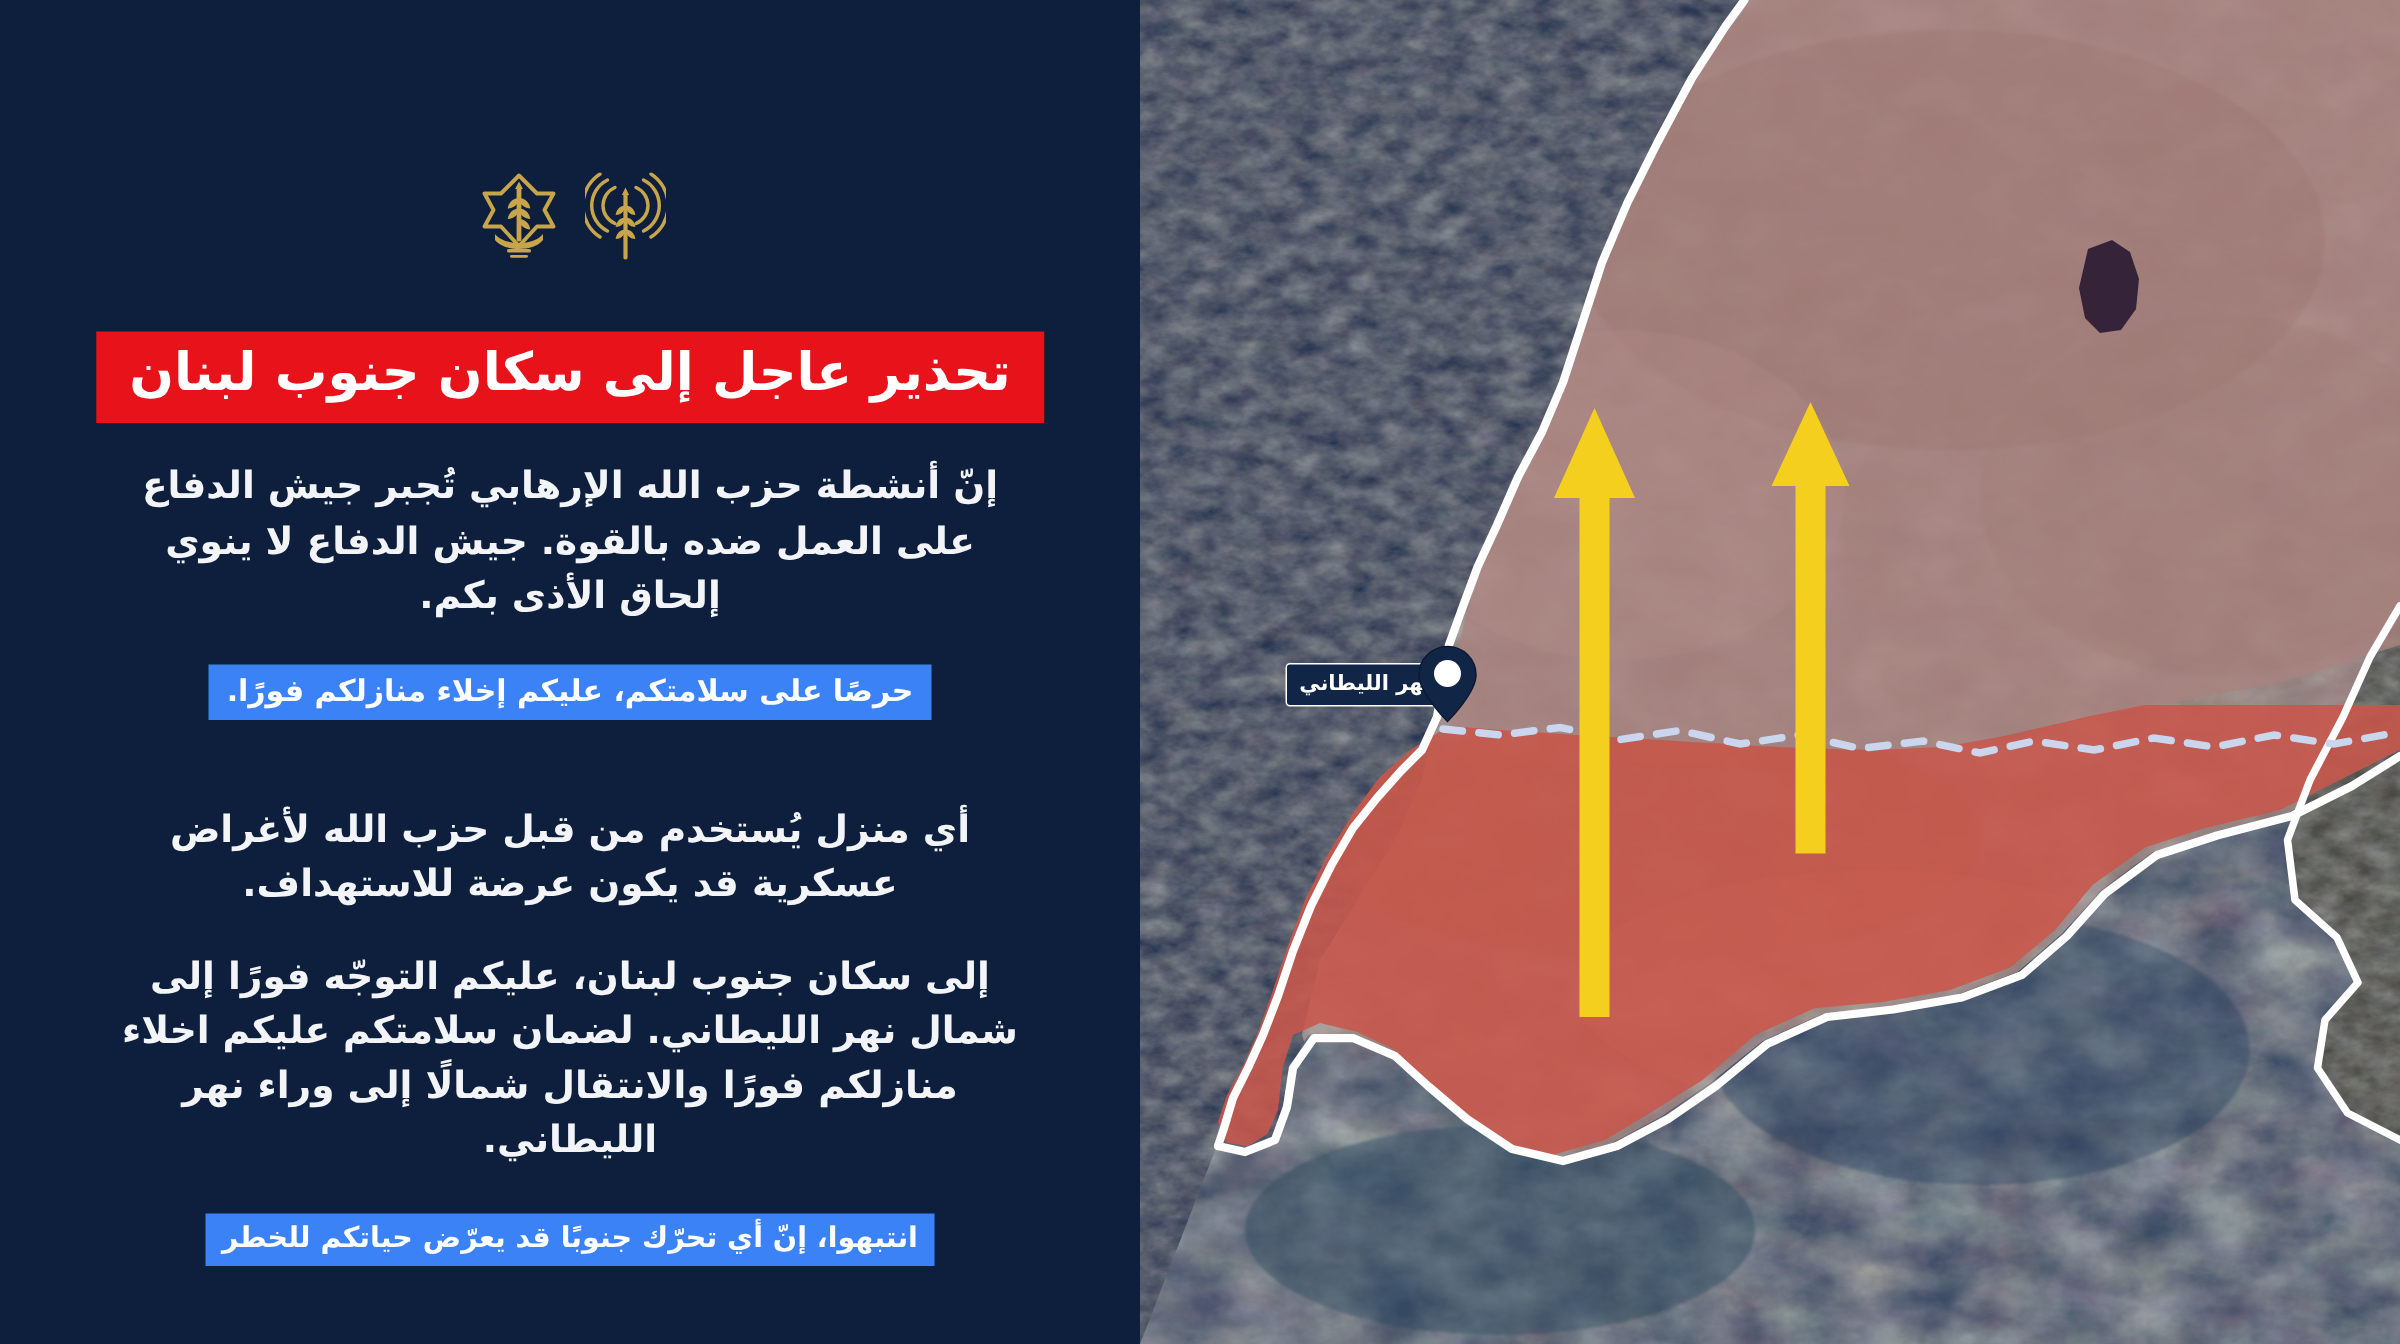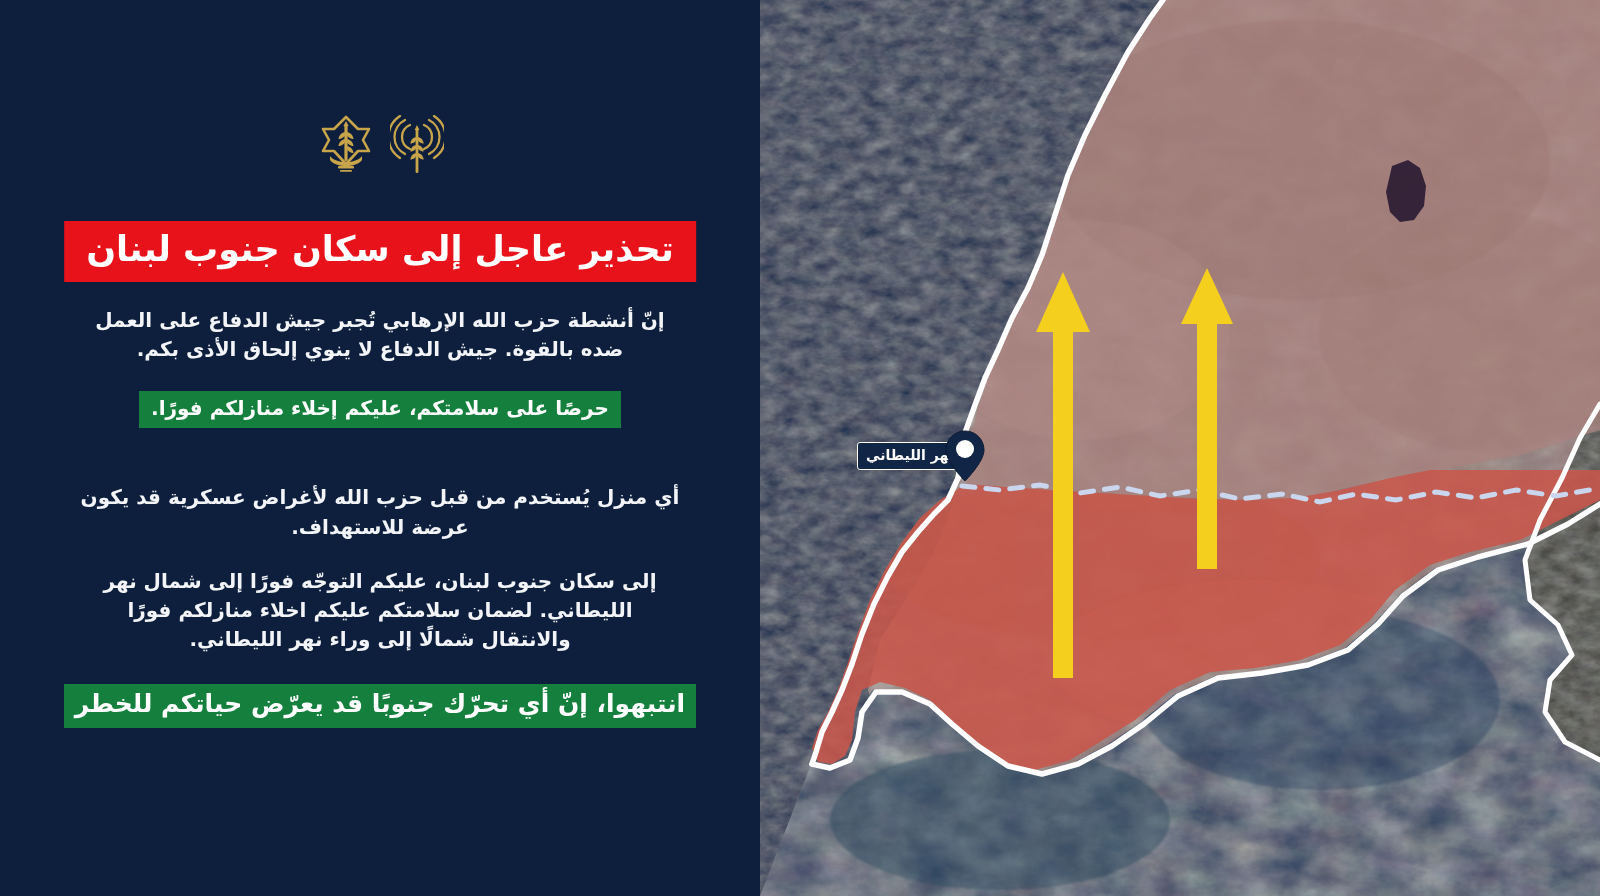--- a/index.html
+++ b/index.html
@@ -71,43 +71,43 @@
   
   #body-blocks {
     position:absolute;
     top:306px;
     left:50%;
     transform:translateX(-50%);
     width:620px;
   }
   .para {
     color:#f2f4f8;
-    font-size:20px;
+    font-size:25px;
     line-height:1.46;
     font-weight:bold;
     text-align:center;
     margin:0 auto;
     max-width:600px;
   }
   .gap-b { height:25px; }
   .gap-c { height:27px; }
   .gap-d { height:30px; }
 
   .hl-wrap { display:flex; justify-content:center; }
   .hl {
     display:inline-block;
-    background:#15803d;
+    background:#3b82f6;
     color:#ffffff;
     font-size:20px;
     font-weight:bold;
     line-height:1.3;
     padding:4px 12px 7px 12px;
     white-space:nowrap;
   }
-  .hl.small { font-size:25px; padding:4px 11px 7px 11px; }
+  .hl.small { font-size:19px; padding:4px 11px 7px 11px; }
 
   
   #litani-marker {
     position:absolute;
     z-index:6;
     left:861px; top:430px;
     width:120px; height:56px;
   }
   #litani-label {
     position:absolute;

